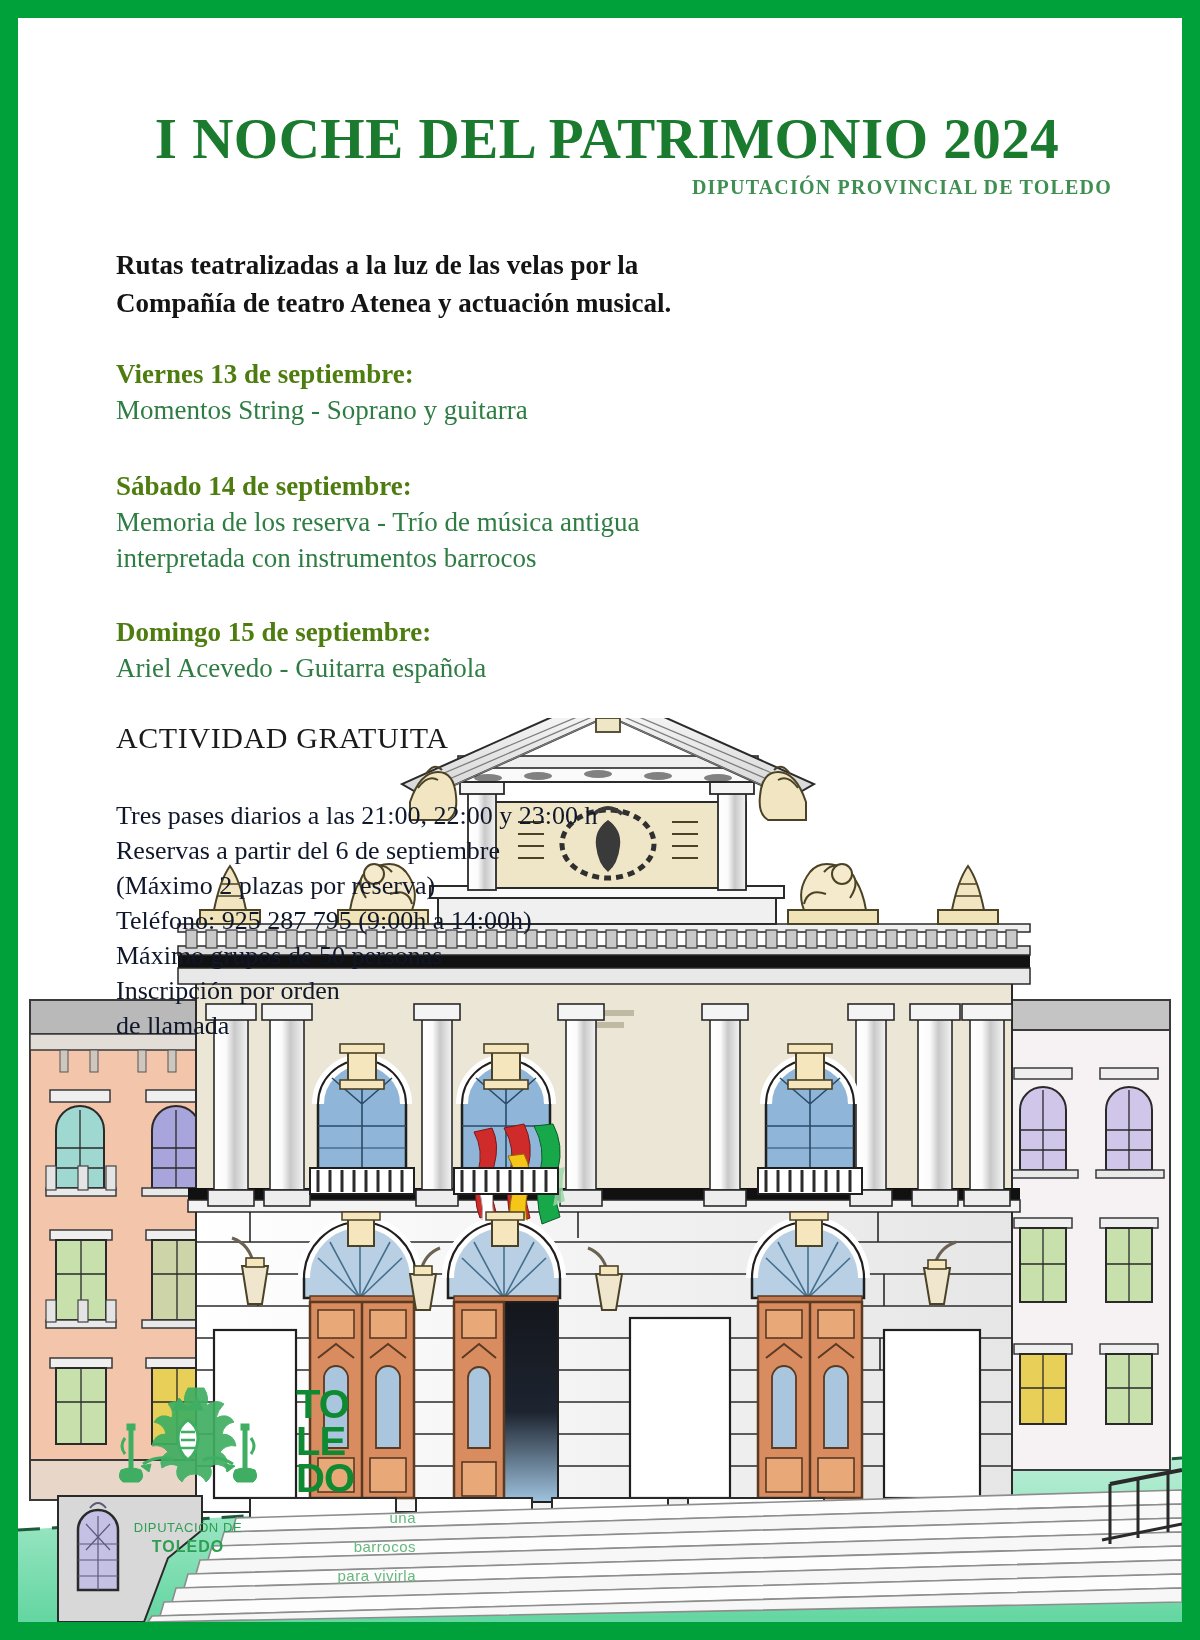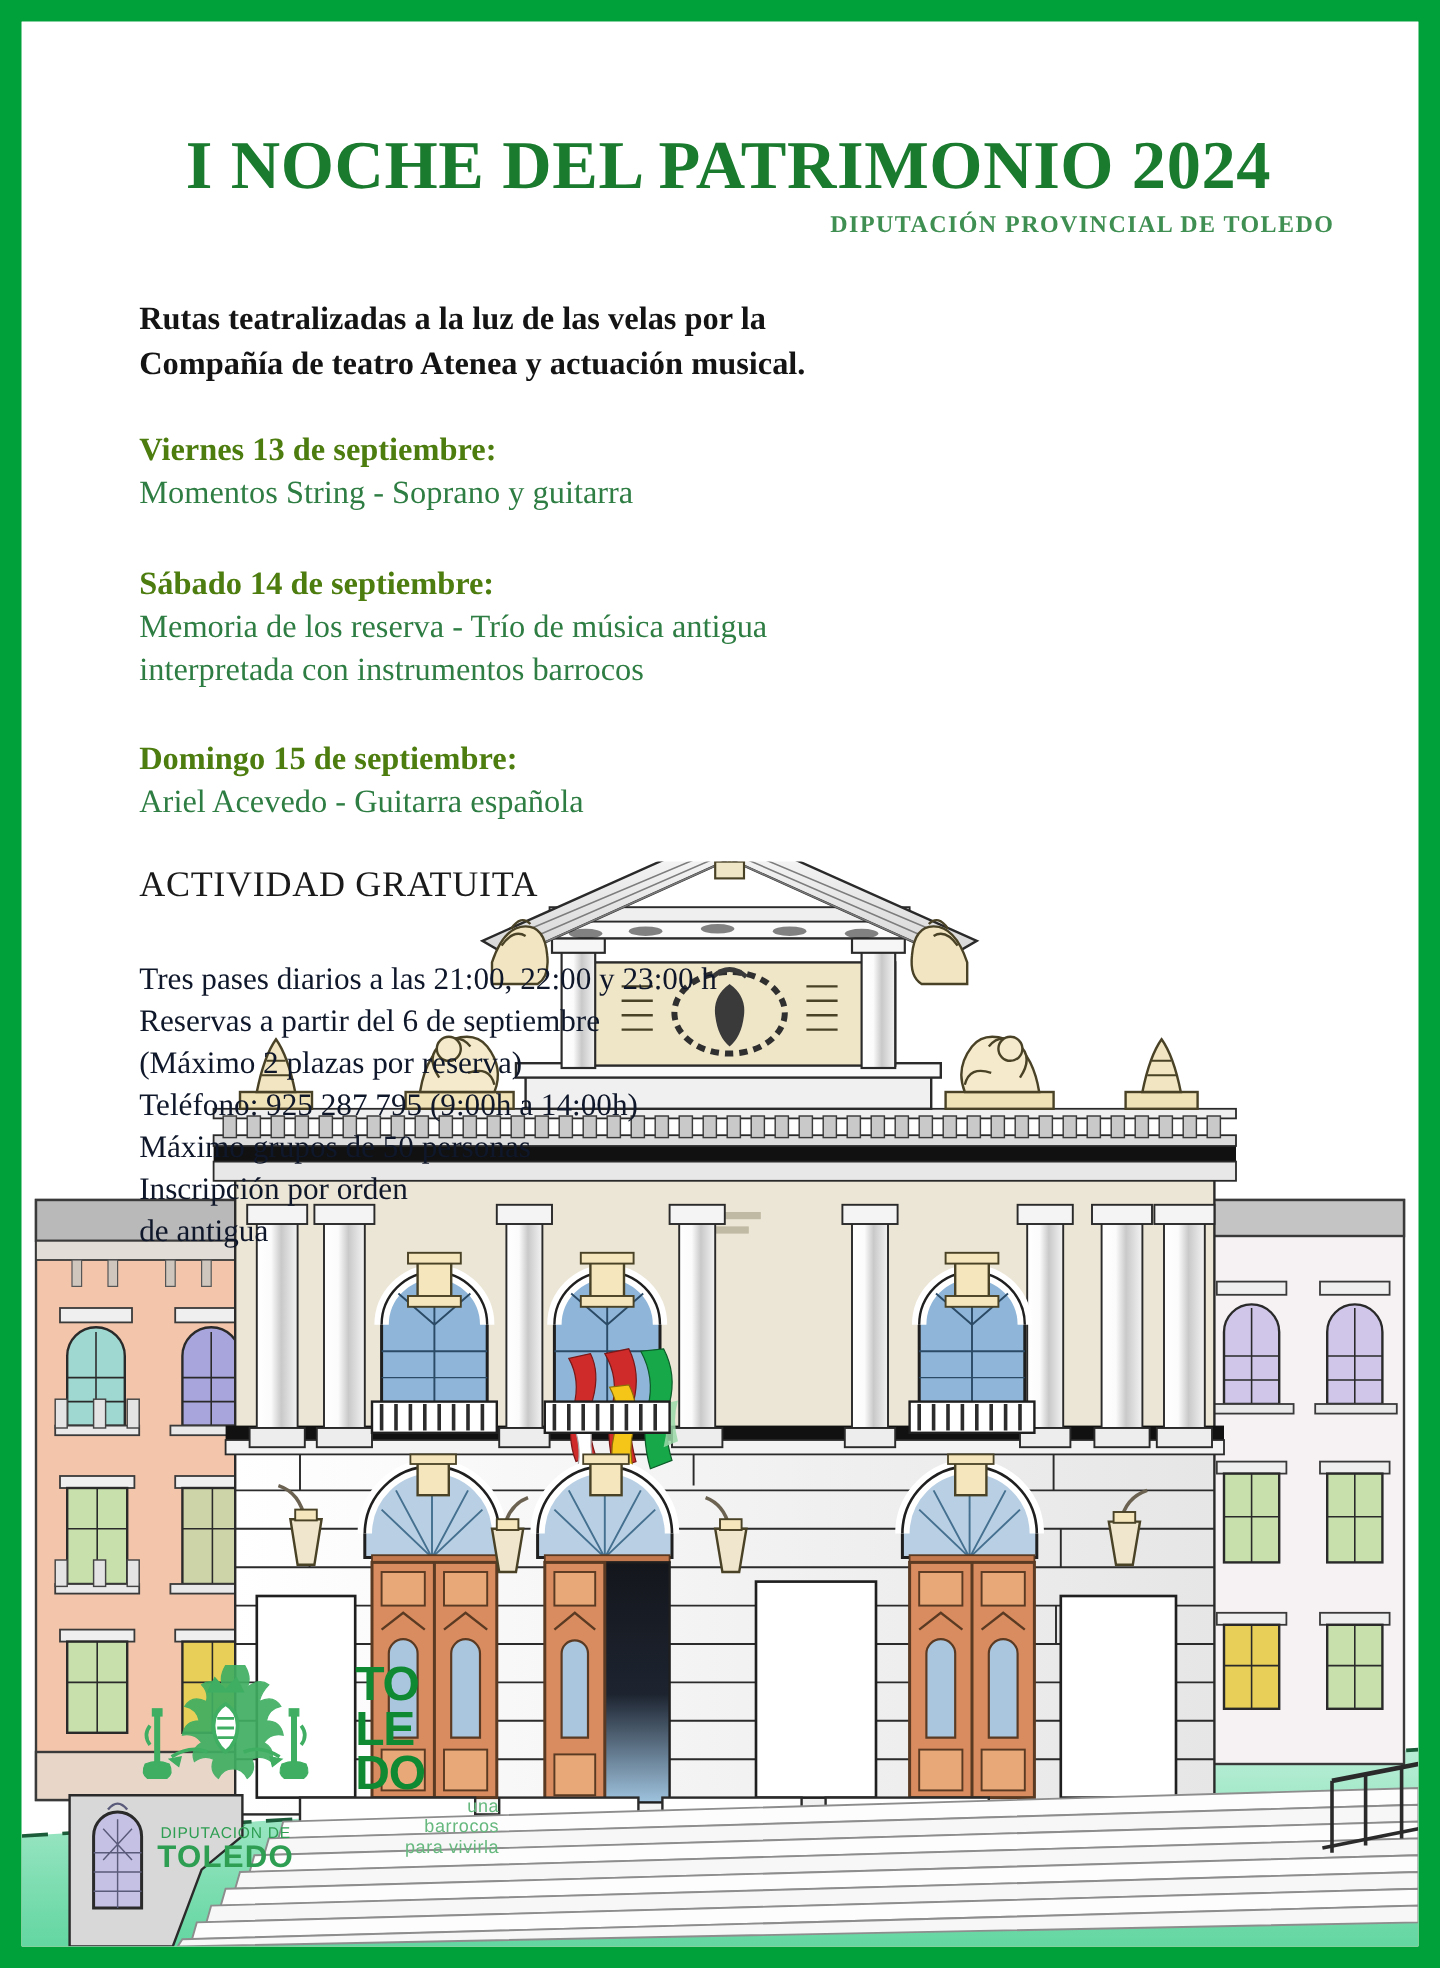--- a/index.html
+++ b/index.html
@@ -49,25 +49,25 @@
 
   #details{
     left:98px;top:780px;width:600px;
     font-weight:normal;font-size:26px;line-height:35px;color:#0f172a;
   }
 
   
   #logo-dip{position:absolute;left:95px;top:1358px;width:150px;text-align:center;z-index:50;}
   #logo-dip .crest{width:150px;height:128px;display:block;}
   #logo-dip .l1{font-family:"Liberation Sans",sans-serif;font-size:13px;letter-spacing:.6px;color:#2e9e52;margin-top:16px;}
-  #logo-dip .l2{font-family:"Liberation Sans",sans-serif;font-size:26px;font-weight:bold;letter-spacing:1px;color:#2e9e52;line-height:24px;}
+  #logo-dip .l2{font-family:"Liberation Sans",sans-serif;font-size:16px;font-weight:bold;letter-spacing:1px;color:#2e9e52;line-height:24px;}
 
   #logo-toledo{position:absolute;left:278px;top:1368px;width:120px;z-index:50;}
   #logo-toledo .word{font-family:"Liberation Sans",sans-serif;font-weight:bold;font-size:40px;line-height:37px;color:#0f8a32;letter-spacing:-1px;}
-  #logo-toledo .tag{font-family:"Liberation Sans",sans-serif;font-size:15px;line-height:17px;color:#66b87e;text-align:right;margin-top:0;letter-spacing:.5px;}
+  #logo-toledo .tag{font-family:"Liberation Sans",sans-serif;font-size:15px;line-height:17px;color:#66b87e;text-align:right;margin-top:12px;letter-spacing:.5px;}
 
   
   #building{position:absolute;left:0;top:700px;width:1164px;height:904px;z-index:10;}
 </style>
 </head>
 <body>
 
 <div id="poster">
   <div id="inner">
 
@@ -621,21 +621,21 @@
 
     <div class="txt" id="gratuita">ACTIVIDAD GRATUITA</div>
 
     <div class="txt" id="details">
       <div>Tres pases diarios a las 21:00, 22:00 y 23:00 h</div>
       <div>Reservas a partir del 6 de septiembre</div>
       <div>(Máximo 2 plazas por reserva)</div>
       <div>Teléfono: 925 287 795 (9:00h a 14:00h)</div>
       <div>Máximo grupos de 50 personas</div>
       <div>Inscripción por orden</div>
-      <div>de antigua</div>
+      <div>de llamada</div>
     </div>
 
     <div id="logo-dip">
       <svg class="crest" viewBox="0 0 150 128">
         <g fill="#3fae62" stroke="#3fae62" stroke-width="1">
 
           <path d="M75 12 q-6 10 -2 18 q-10 -8 -18 -2 q6 6 4 14 q-12 -6 -18 4 q10 2 12 12 q-12 0 -14 12 q10 -2 16 6 q-10 6 -6 16 q8 -6 16 -2 q-4 10 4 16 q4 -8 12 -8 q8 0 12 8 q8 -6 4 -16 q8 -4 16 2 q4 -10 -6 -16 q6 -8 16 -6 q-2 -12 -14 -12 q2 -10 12 -12 q-6 -10 -18 -4 q2 -8 8 -14 q-8 -6 -18 2 q4 -8 -2 -18 Z" opacity=".92"></path>
 
           <path d="M75 44 q-10 6 -10 18 q0 14 10 22 q10 -8 10 -22 q0 -12 -10 -18 Z" fill="#ffffff" stroke="#3fae62" stroke-width="3"></path>
           <path d="M68 56 h14 M68 64 h14 M68 72 h14" stroke="#3fae62" stroke-width="2.4" fill="none"></path>

